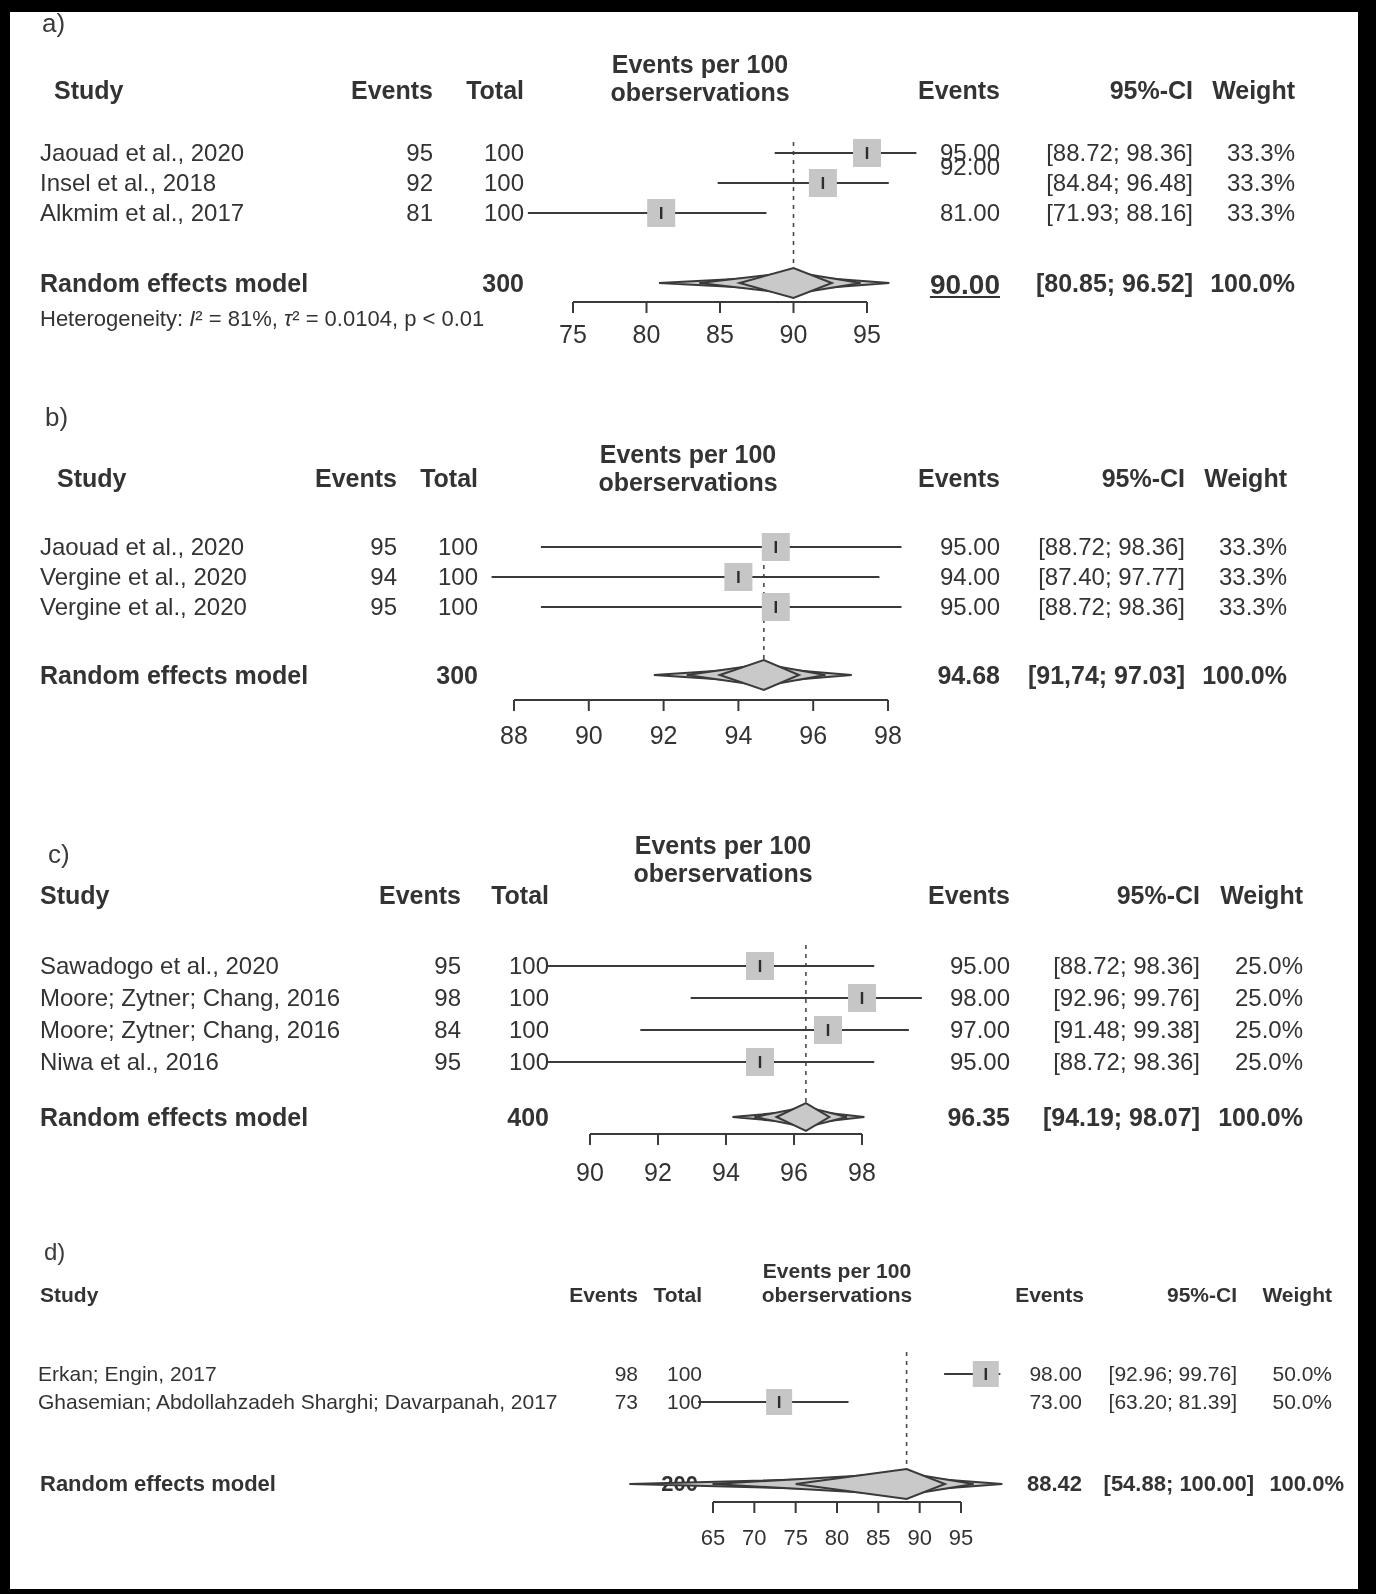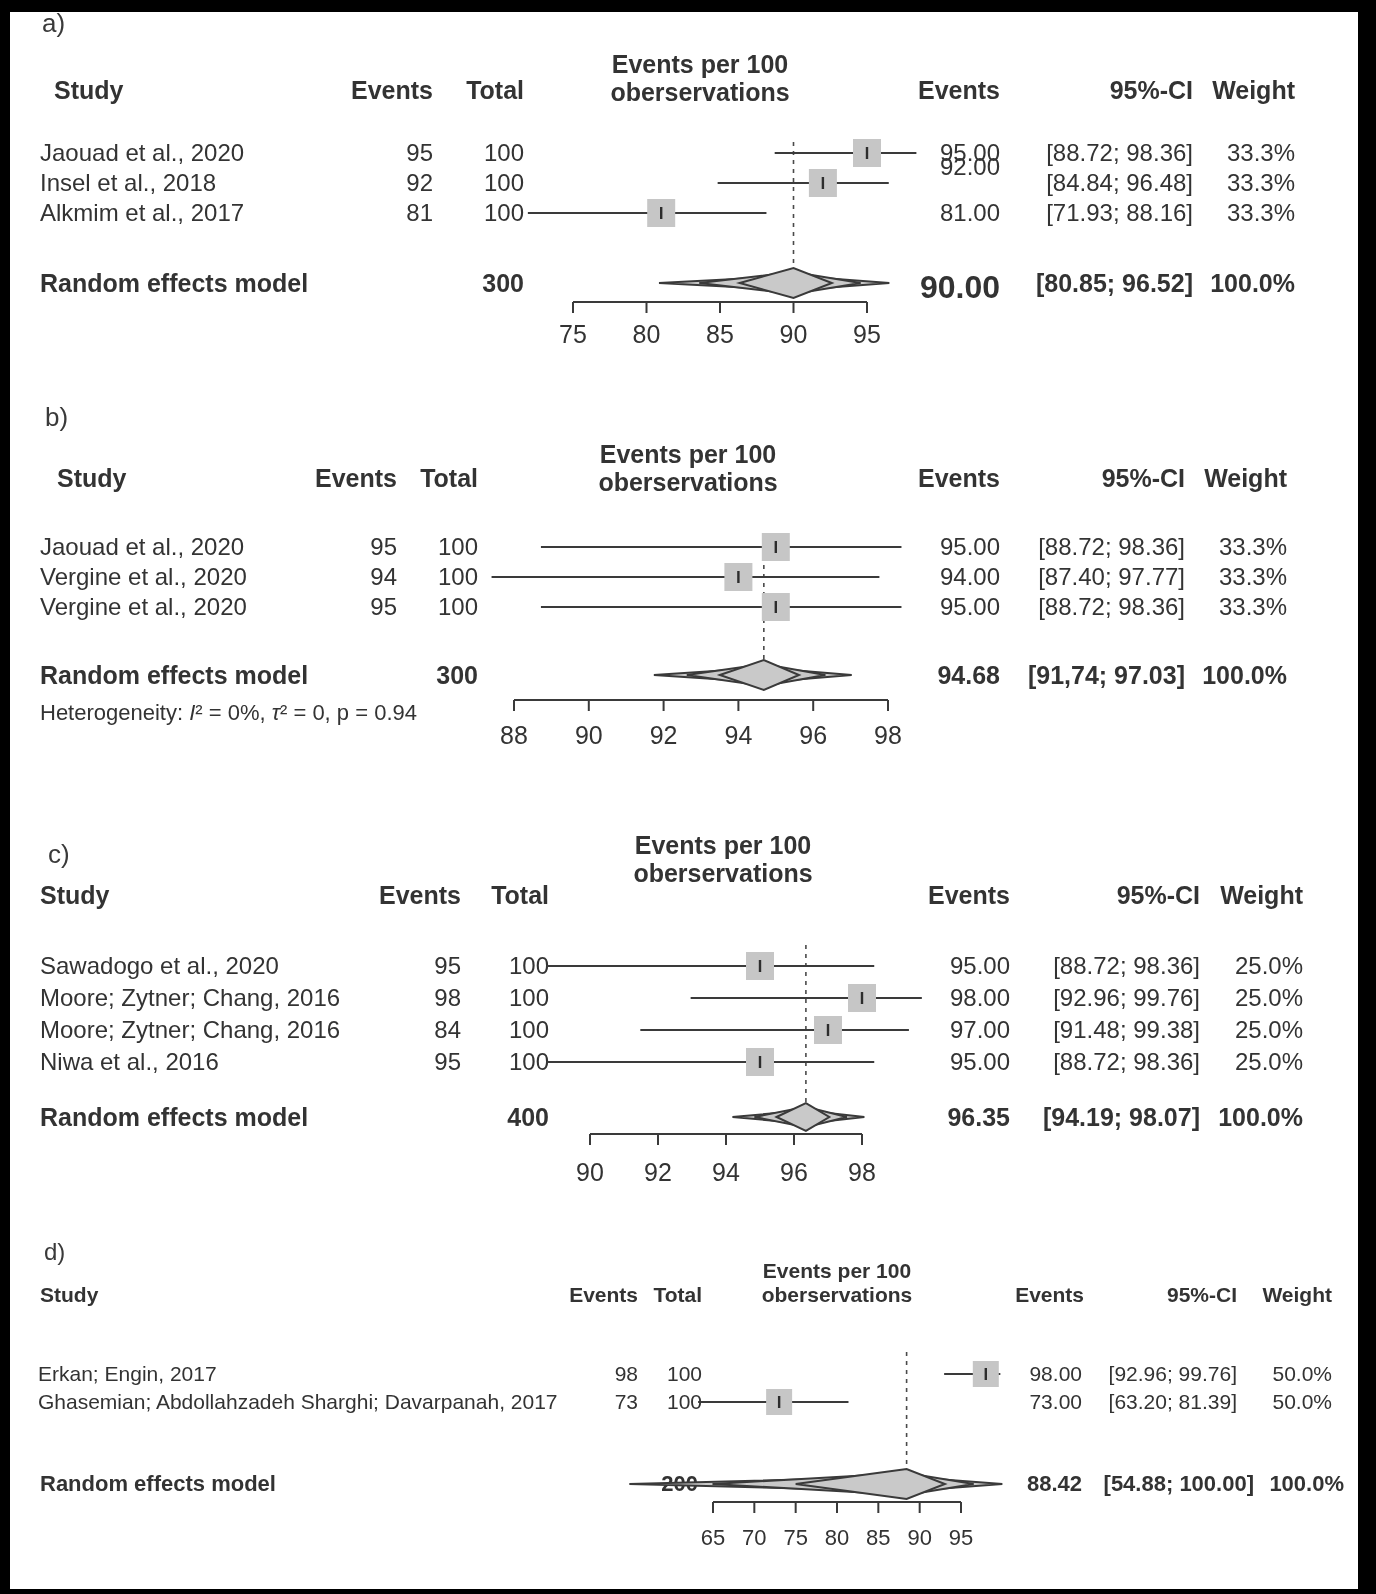--- a/index.html
+++ b/index.html
@@ -54,23 +54,26 @@
         <span class="cell" style="right: 81px; top: 169px; font-size: 24px; line-height: 28px;">33.3%</span>
         <span class="cell" style="left: 40px; top: 199px; font-size: 24px; line-height: 28px;">Alkmim et al., 2017</span>
         <span class="cell" style="right: 943px; top: 199px; font-size: 24px; line-height: 28px;">81</span>
         <span class="cell" style="right: 852px; top: 199px; font-size: 24px; line-height: 28px;">100</span>
         <span class="cell" style="right: 376px; top: 199px; font-size: 24px; line-height: 28px;">81.00</span>
         <span class="cell" style="right: 183px; top: 199px; font-size: 24px; line-height: 28px;">[71.93; 88.16]</span>
         <span class="cell" style="right: 81px; top: 199px; font-size: 24px; line-height: 28px;">33.3%</span>
       </div>
     <span class="cell sum" style="left:40px;top:269px;font-size:25px;">Random effects model</span>
     <span class="cell sum" style="right:852px;top:269px;font-size:25px;">300</span>
-    <span class="cell sum" style="right:376px;top:269px;font-size:32px;">90.00</span>
+    <span class="cell sum" style="right:376px;top:269px;font-size:28px;text-decoration:underline;">90.00</span>
     <span class="cell sum" style="right:183px;top:269px;font-size:25px;">[80.85; 96.52]</span>
     <span class="cell sum" style="right:81px;top:269px;font-size:25px;">100.0%</span>
+    <div class="het" style="left:40px;top:306px;font-size:22px;">
+      <span>Heterogeneity: </span><span class="it">I</span><span>² = 81%, </span><span class="it">τ</span><span>² = 0.0104, </span><span>p &lt; 0.01</span>
+    </div>
     <svg class="plot" width="1376" height="395" viewBox="0 0 1376 395">
         <line x1="793.5" x2="793.5" y1="142" y2="272" class="dash"></line>
         <line x1="774.684" x2="916.392" y1="153" y2="153" class="ciline"></line>
         <rect x="853" y="139" width="28" height="28" class="sq"></rect>
         <line x1="867" x2="867" y1="147" y2="159" class="mark"></line>
         <line x1="717.648" x2="888.7560000000001" y1="183" y2="183" class="ciline"></line>
         <rect x="808.9" y="169" width="28" height="28" class="sq"></rect>
         <line x1="822.9" x2="822.9" y1="177" y2="189" class="mark"></line>
         <line x1="527.8710000000001" x2="766.452" y1="213" y2="213" class="ciline"></line>
         <rect x="647.2" y="199" width="28" height="28" class="sq"></rect>
@@ -120,23 +123,20 @@
         <span class="cell" style="right: 898px; top: 198px; font-size: 24px; line-height: 28px;">100</span>
         <span class="cell" style="right: 376px; top: 198px; font-size: 24px; line-height: 28px;">95.00</span>
         <span class="cell" style="right: 191px; top: 198px; font-size: 24px; line-height: 28px;">[88.72; 98.36]</span>
         <span class="cell" style="right: 89px; top: 198px; font-size: 24px; line-height: 28px;">33.3%</span>
       </div>
     <span class="cell sum" style="left:40px;top:266px;font-size:25px;">Random effects model</span>
     <span class="cell sum" style="right:898px;top:266px;font-size:25px;">300</span>
     <span class="cell sum" style="right:376px;top:266px;font-size:25px;">94.68</span>
     <span class="cell sum" style="right:191px;top:266px;font-size:25px;">[91,74; 97.03]</span>
     <span class="cell sum" style="right:89px;top:266px;font-size:25px;">100.0%</span>
-    <div class="het" style="left:40px;top:305px;font-size:22px;">
-      <span>Heterogeneity: </span><span class="it">I</span><span>² = 0%, </span><span class="it">τ</span><span>² = 0, </span><span>p = 0.94</span>
-    </div>
     <svg class="plot" width="1376" height="425" viewBox="0 0 1376 425">
         <line x1="763.8320000000002" x2="763.8320000000002" y1="143" y2="268" class="dash"></line>
         <line x1="540.928" x2="901.4639999999999" y1="152" y2="152" class="ciline"></line>
         <rect x="761.8" y="138" width="28" height="28" class="sq"></rect>
         <line x1="775.8" x2="775.8" y1="146" y2="158" class="mark"></line>
         <line x1="491.56000000000023" x2="879.3979999999999" y1="182" y2="182" class="ciline"></line>
         <rect x="724.4" y="168" width="28" height="28" class="sq"></rect>
         <line x1="738.4" x2="738.4" y1="176" y2="188" class="mark"></line>
         <line x1="540.928" x2="901.4639999999999" y1="212" y2="212" class="ciline"></line>
         <rect x="761.8" y="198" width="28" height="28" class="sq"></rect>

